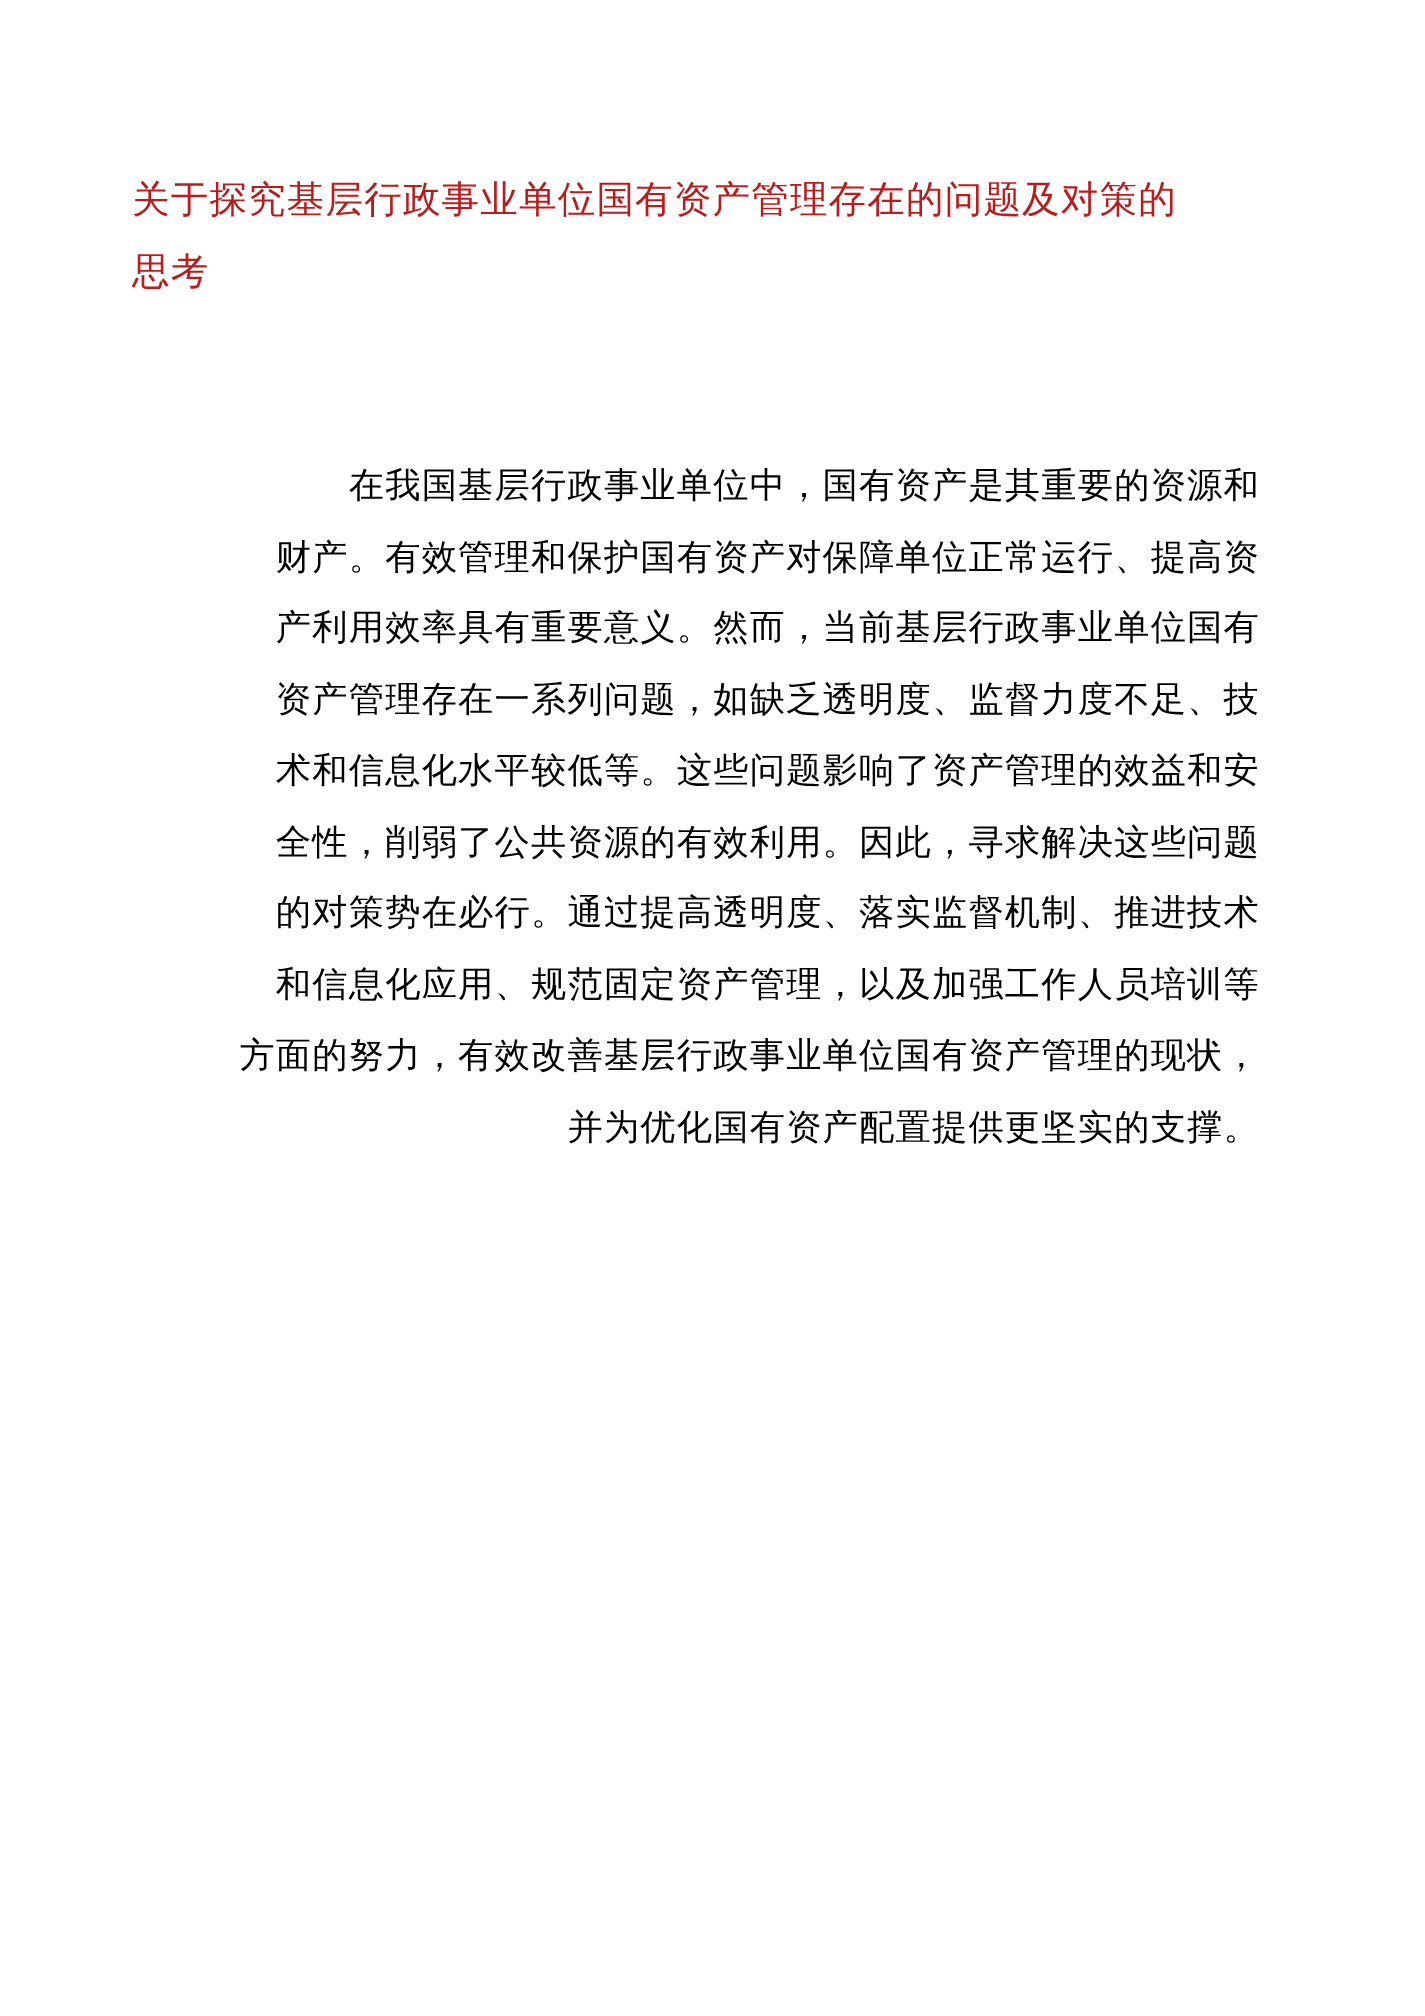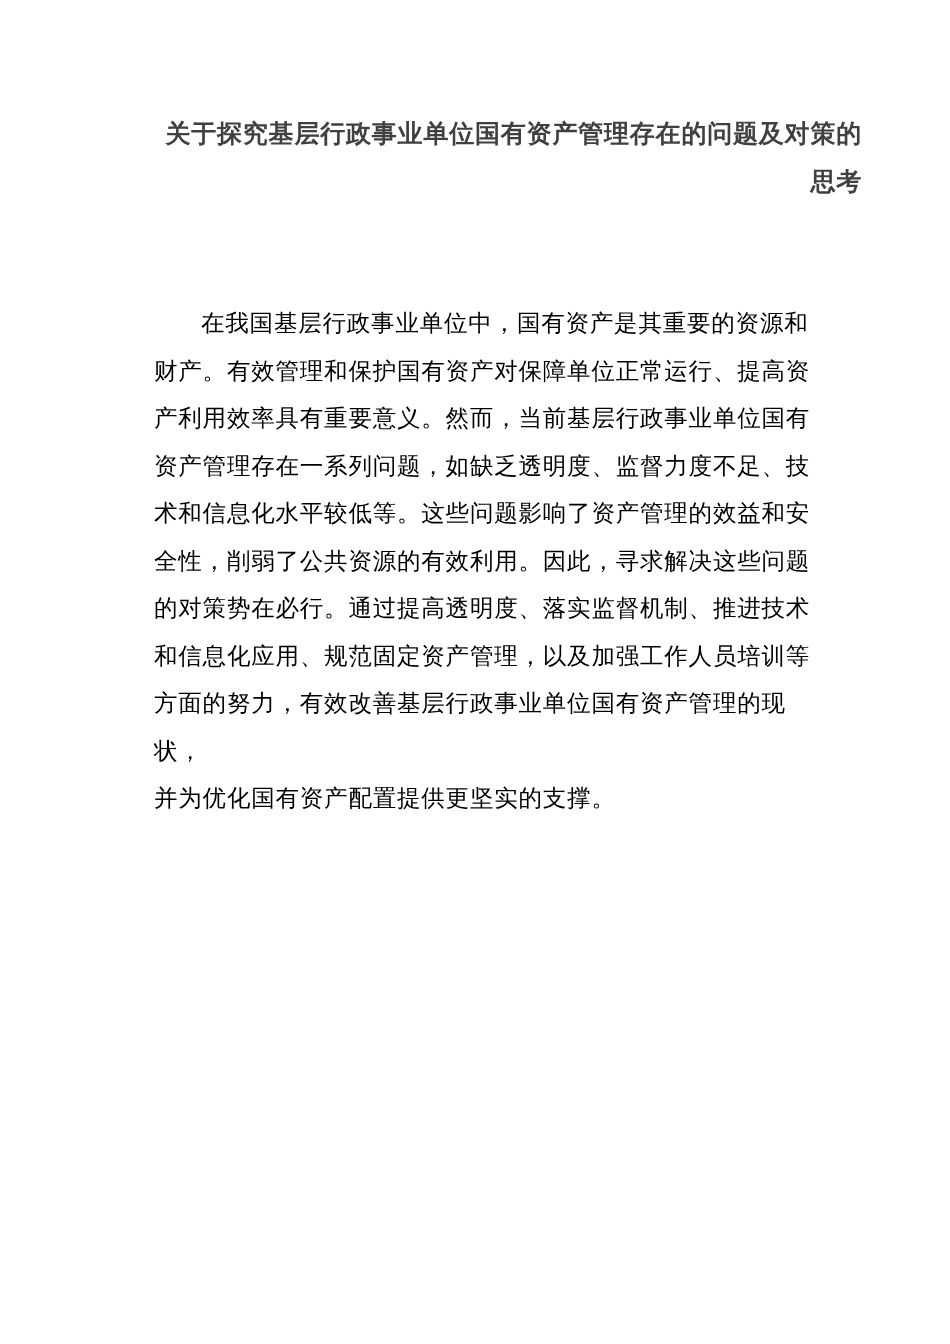--- a/index.html
+++ b/index.html
@@ -14,39 +14,39 @@
     background: #ffffff;
     color: #000000;
     overflow: hidden;
     font-family: "Liberation Sans", "DejaVu Sans", sans-serif;
     box-sizing: border-box;
     padding-top: 110px;
   }
   .doc-title {
     margin: 0 88px;
     font-size: 25px;
-    font-weight: 700;
+    font-weight: 400;
     line-height: 47.5px;
     letter-spacing: 0.8px;
-    text-align: right;
+    text-align: left;
     white-space: pre-line;
-    color: #404040;
+    color: #b91c1c;
   }
   .doc-body {
     padding: 0 110px 0 138px;
   }
   .para, .heading, .subheading {
-    margin: 16px;
+    margin: 0;
     font-size: 23.5px;
     font-weight: 400;
     line-height: 47.5px;
     letter-spacing: 0.8px;
     white-space: pre-line;
     text-indent: 2em;
-    text-align: left;
+    text-align: right;
     color: #000000;
   }
   .para.intro { margin-top: 95px; }
   .heading   { margin-top: 20px; }
   .subheading{ margin-top: 24px; }
   .para.body { margin-top: 22px; }
 </style>
 </head>
 <body>
 

